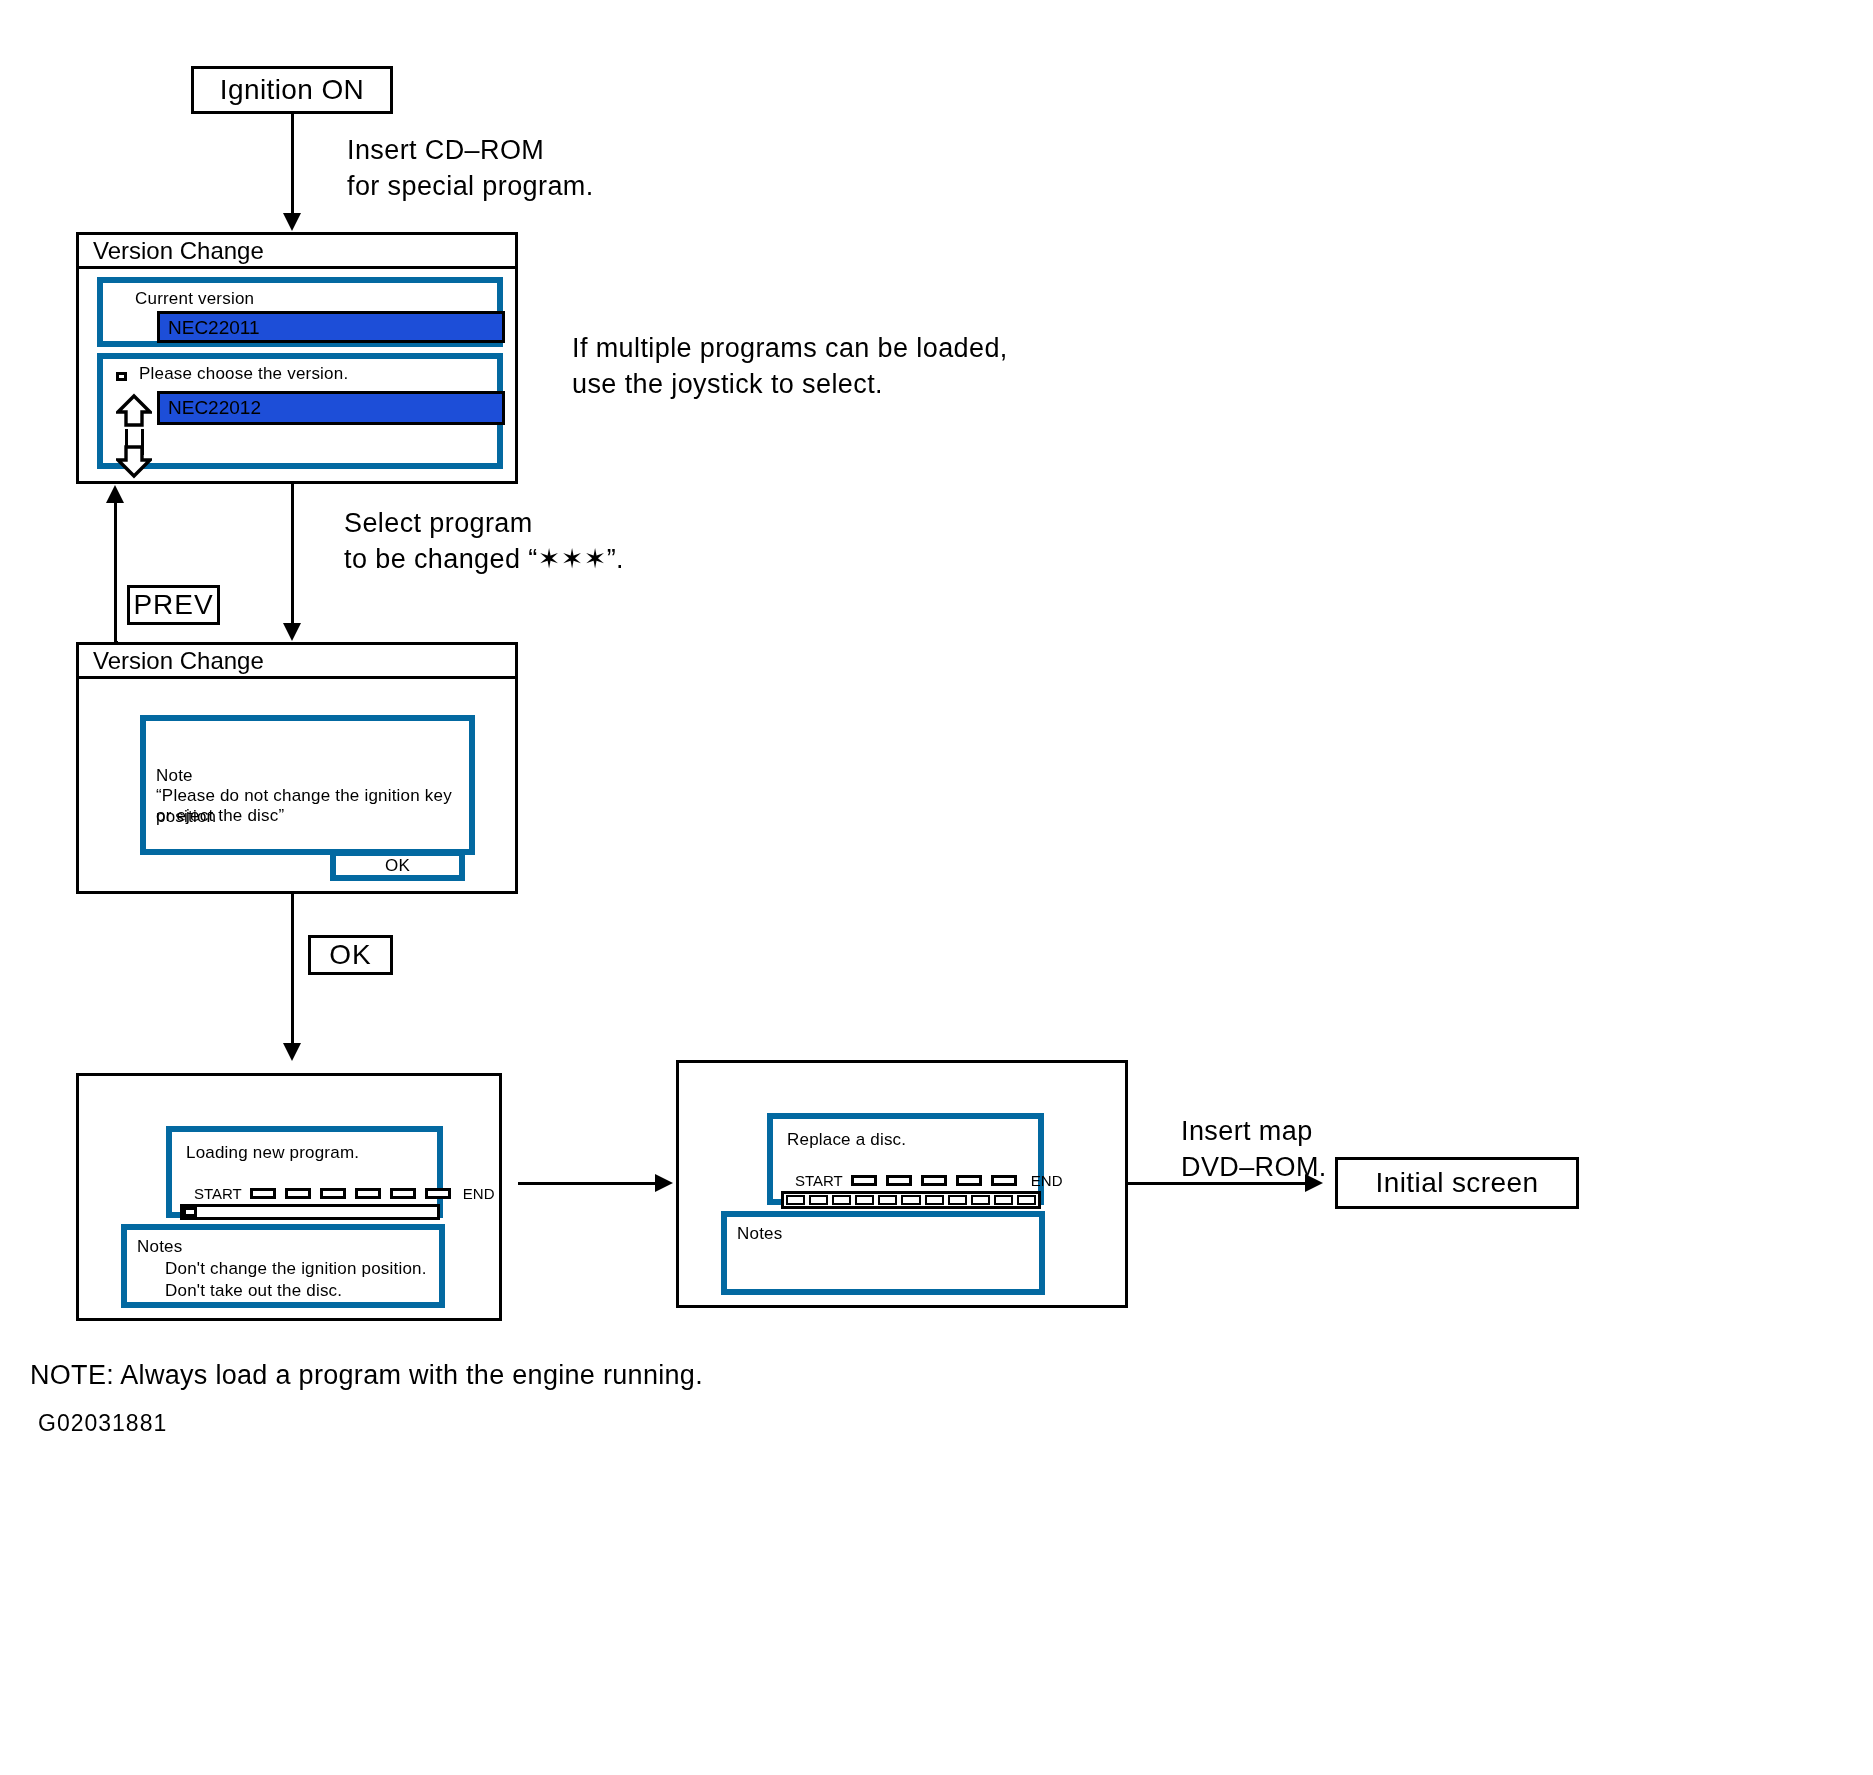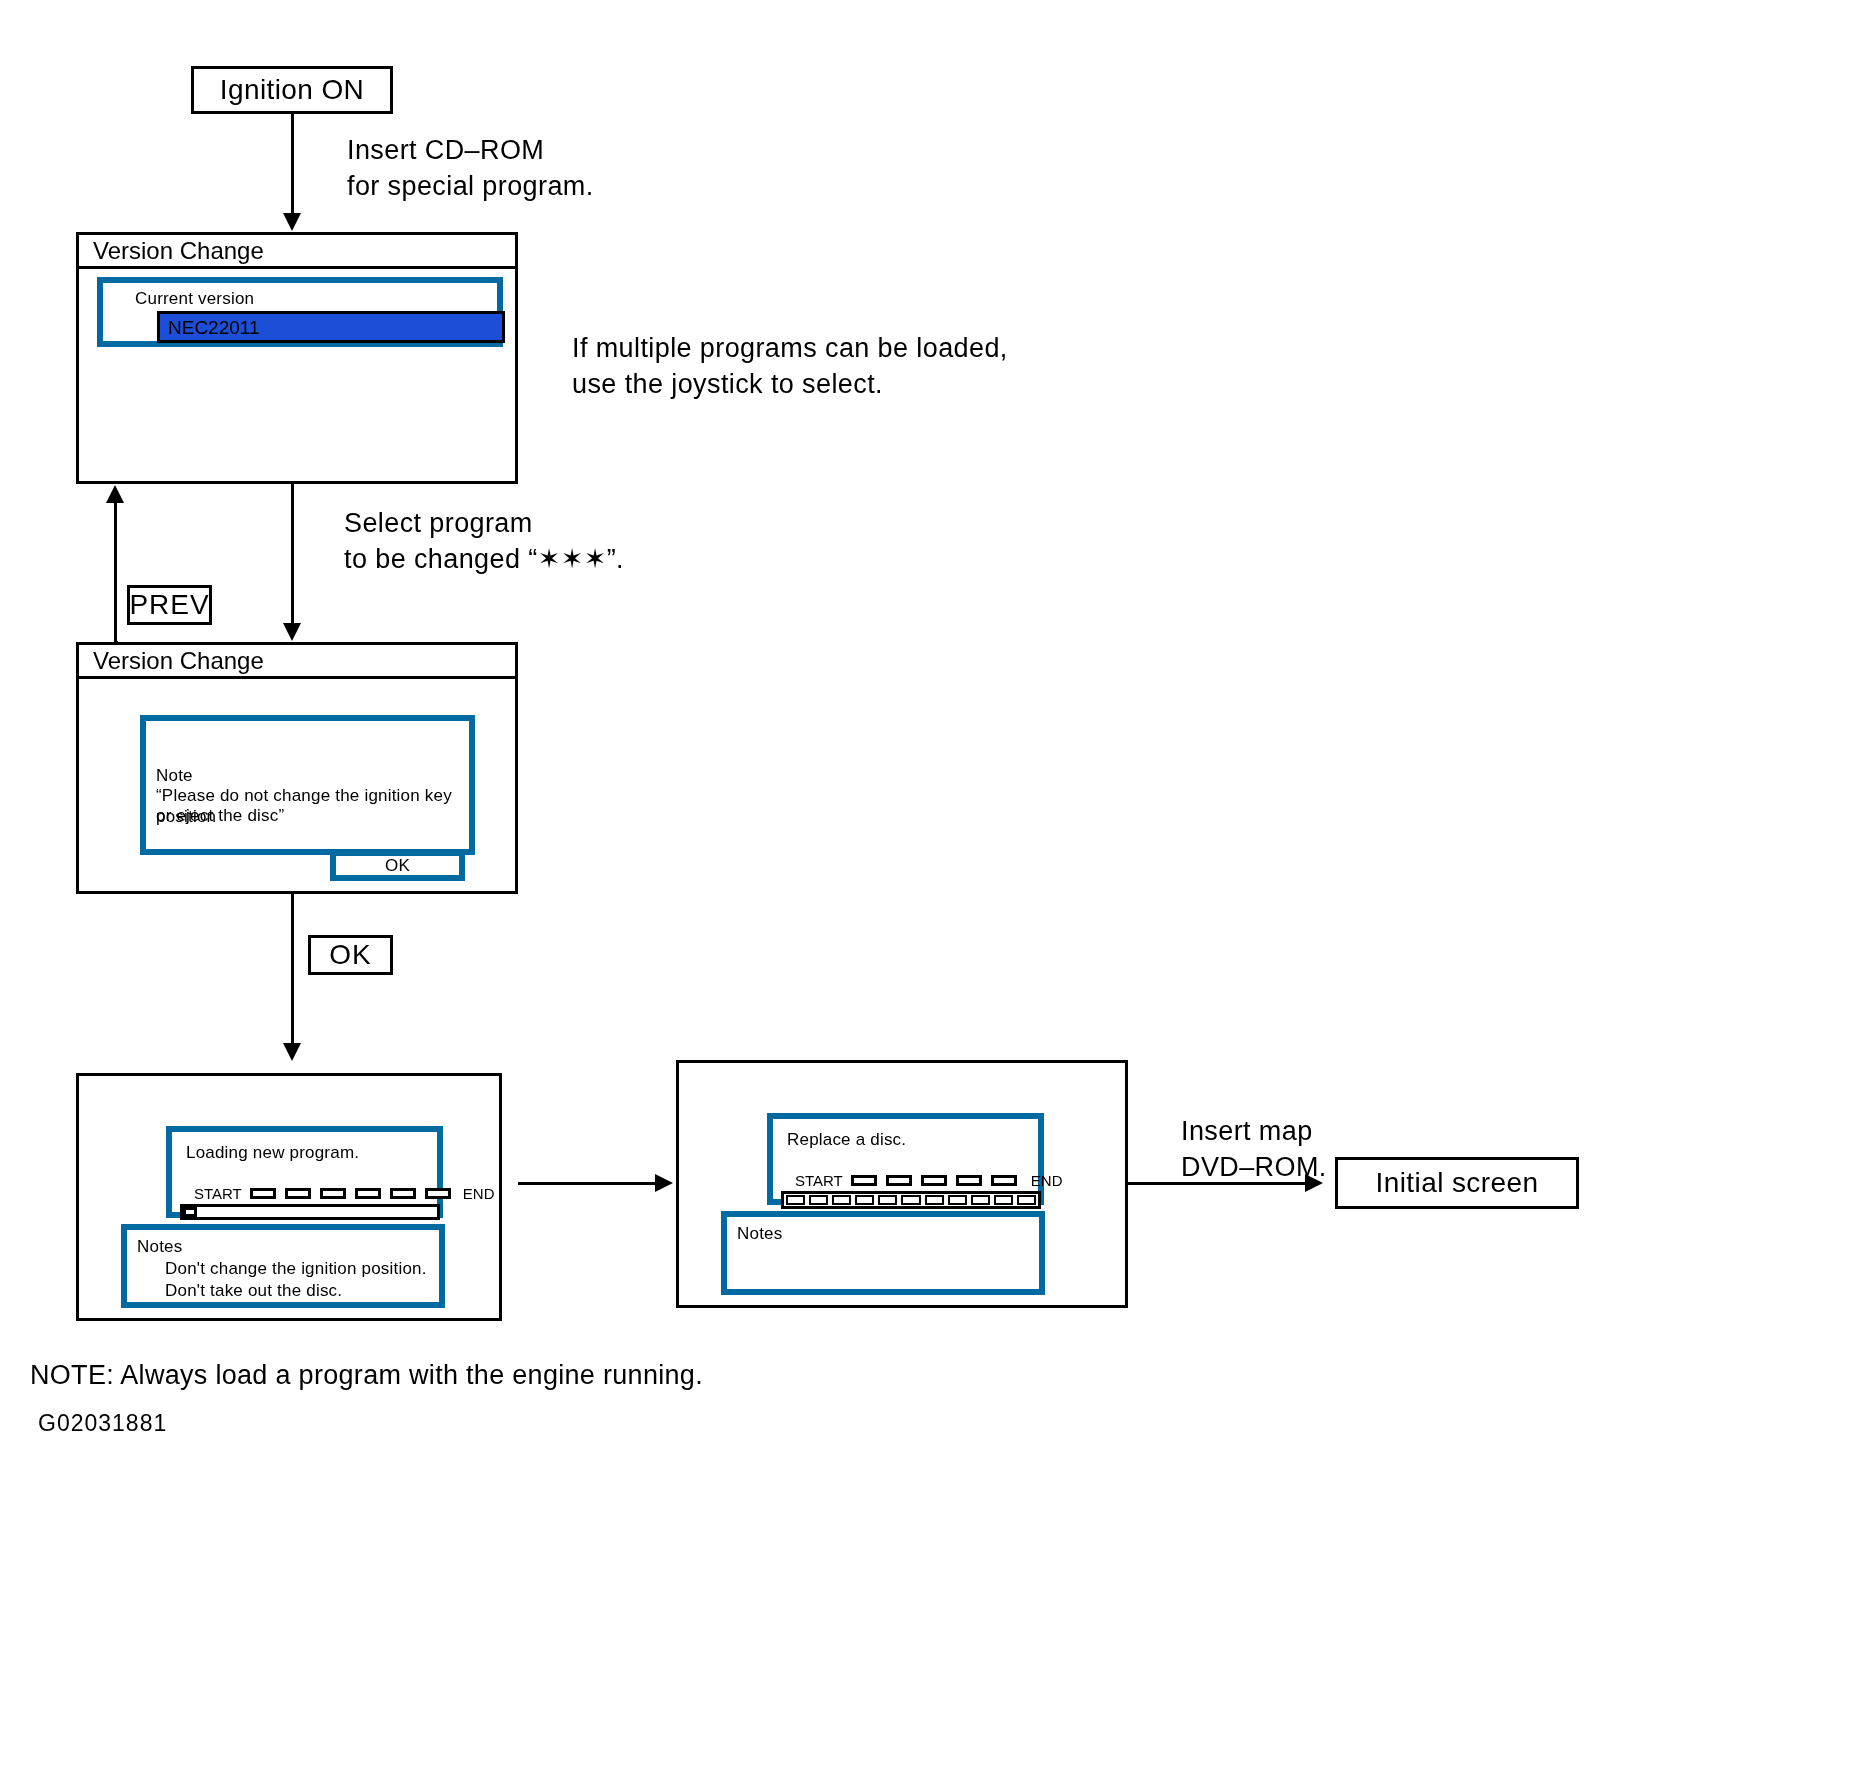--- a/index.html
+++ b/index.html
@@ -102,36 +102,57 @@
 for special program.</div>
 
 <div class="screen" style="left:76px;top:232px;width:442px;height:252px;">
   <div class="screen-title">Version Change</div>
 
   <div class="panel" style="left:18px;top:42px;width:406px;height:70px;">
     <div class="sm abs" style="left:32px;top:5px;">Current version</div>
     <div class="field" style="left:54px;top:28px;width:348px;height:32px;">NEC22011</div>
   </div>
 
+  <div class="panel" style="left:18px;top:118px;width:406px;height:116px;">
+
+    <div style="position:absolute;left:13px;top:13px;width:11px;height:9px;border:3px solid #000;box-sizing:border-box;background:#fff;"></div>
+    <div class="sm" style="position:absolute;left:36px;top:4px;">Please choose the version.</div>
+
+    <div style="position:absolute;left:13px;top:34px;width:36px;height:36px;">
+      <svg width="36" height="36" viewBox="0 0 36 36">
+        <polygon points="18,3 34,19 26,19 26,32 10,32 10,19 2,19" fill="#fff" stroke="#000" stroke-width="3.4" stroke-linejoin="miter"></polygon>
+      </svg>
+    </div>
+
+    <div style="position:absolute;left:22px;top:70px;width:19px;height:26px;border:3px solid #000;border-top:none;box-sizing:border-box;background:#fff;"></div>
+
+    <div style="position:absolute;left:13px;top:84px;width:36px;height:36px;">
+      <svg width="36" height="36" viewBox="0 0 36 36">
+        <polygon points="18,33 34,17 26,17 26,4 10,4 10,17 2,17" fill="#fff" stroke="#000" stroke-width="3.4" stroke-linejoin="miter"></polygon>
+      </svg>
+    </div>
+
+    <div class="field" style="left:54px;top:32px;width:348px;height:34px;">NEC22012</div>
+  </div>
 </div>
 
 <div class="label" style="left:536px;top:330px;">If multiple programs can be loaded,
 use the joystick to select.</div>
 
 <div class="vline" style="left:291px;top:484px;height:145px;"></div>
 <div class="arrow-down" style="left:283px;top:623px;"></div>
 
 <div class="label" style="left:308px;top:505px;">Select program
 to be changed “✶✶✶”.</div>
 
 <div class="vline" style="left:114px;top:500px;height:143px;"></div>
 <div class="arrow-up" style="left:106px;top:485px;"></div>
 <div class="hline" style="left:114px;top:641px;width:4px;"></div>
 
-<div class="btnlabel" style="left:127px;top:585px;width:85px;height:40px;">
+<div class="btnlabel" style="left:127px;top:585px;width:93px;height:40px;">
   <span>PREV</span>
 </div>
 
 <div class="screen" style="left:76px;top:642px;width:442px;height:252px;">
   <div class="screen-title">Version Change</div>
 
   <div class="panel" style="left:61px;top:70px;width:335px;height:140px;">
     <div class="sm" style="position:absolute;left:10px;top:44px;">Note</div>
     <div class="sm" style="position:absolute;left:10px;top:64px;">“Please do not change the ignition key position</div>
     <div class="sm" style="position:absolute;left:10px;top:84px;">or eject the disc”</div>

